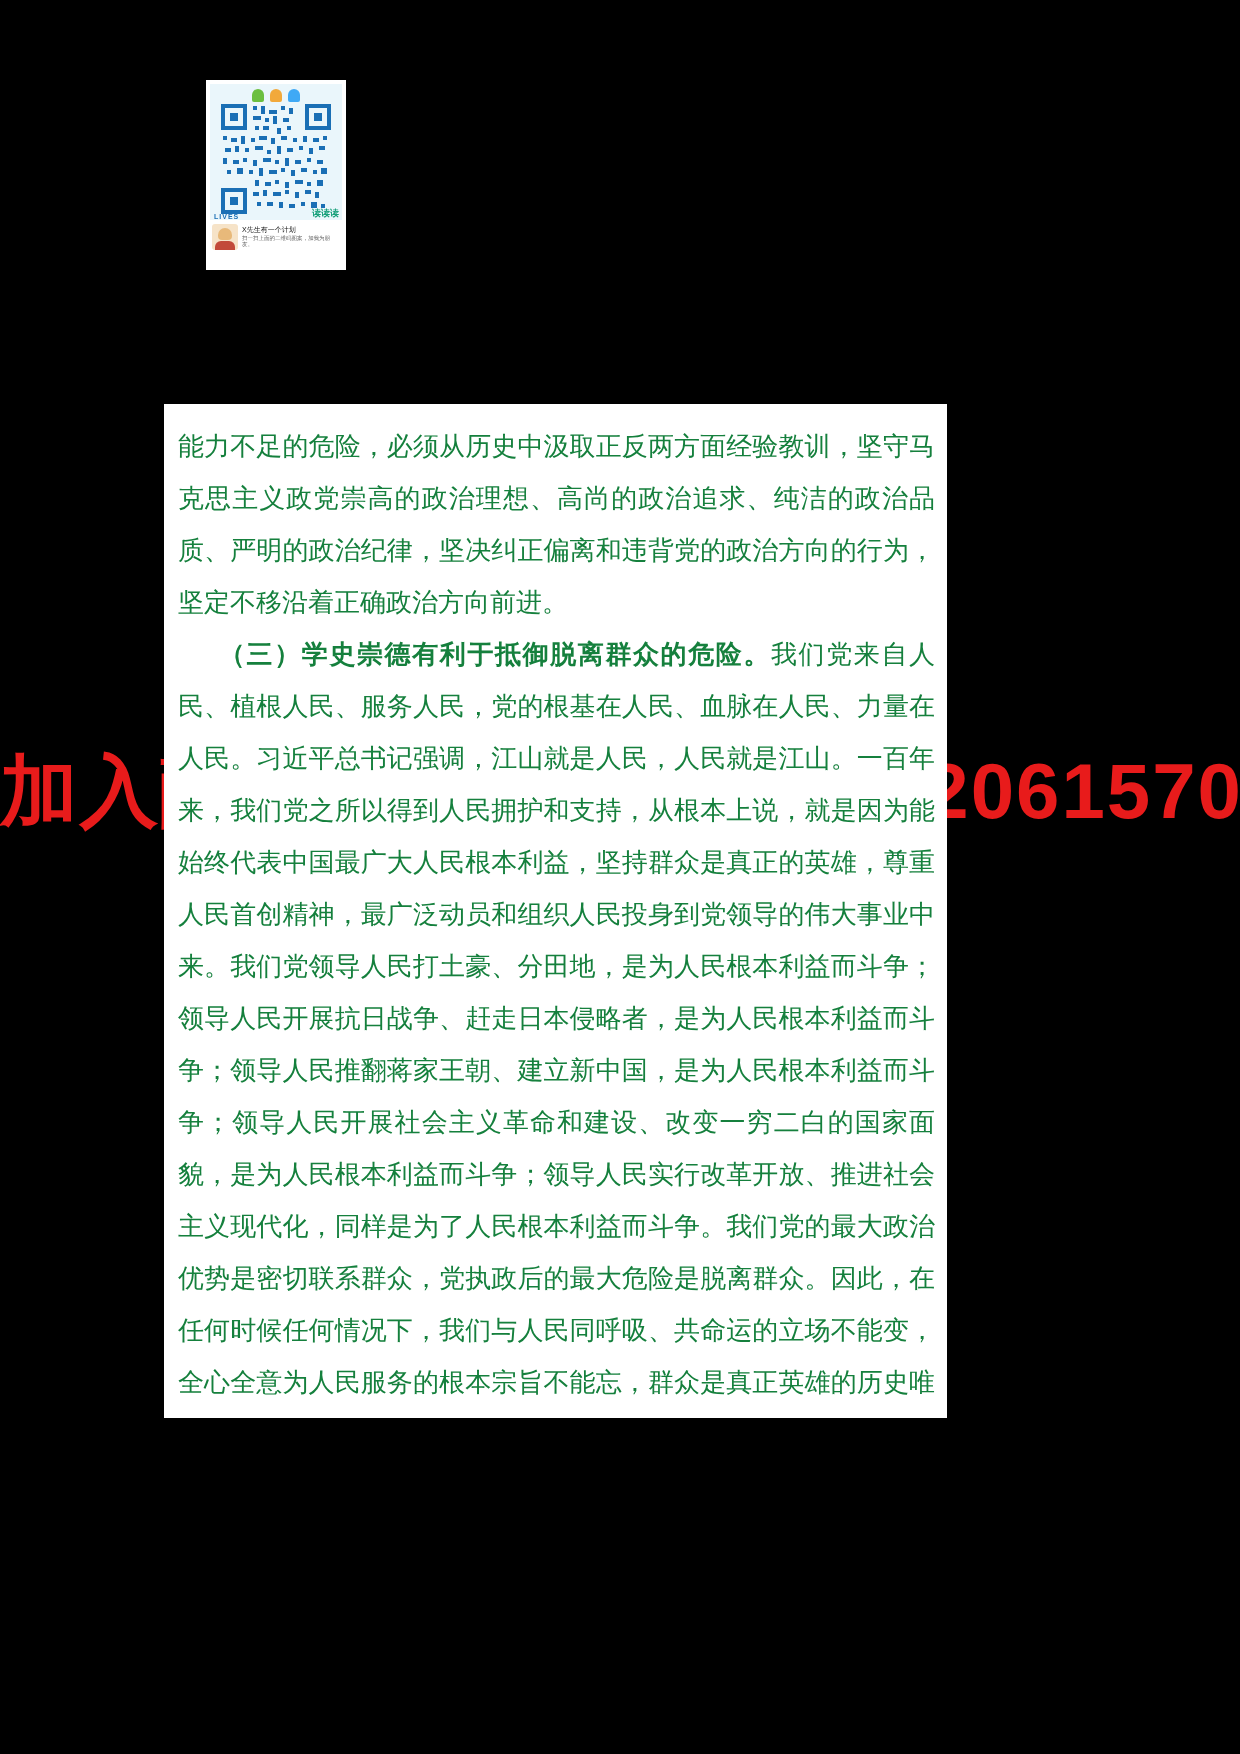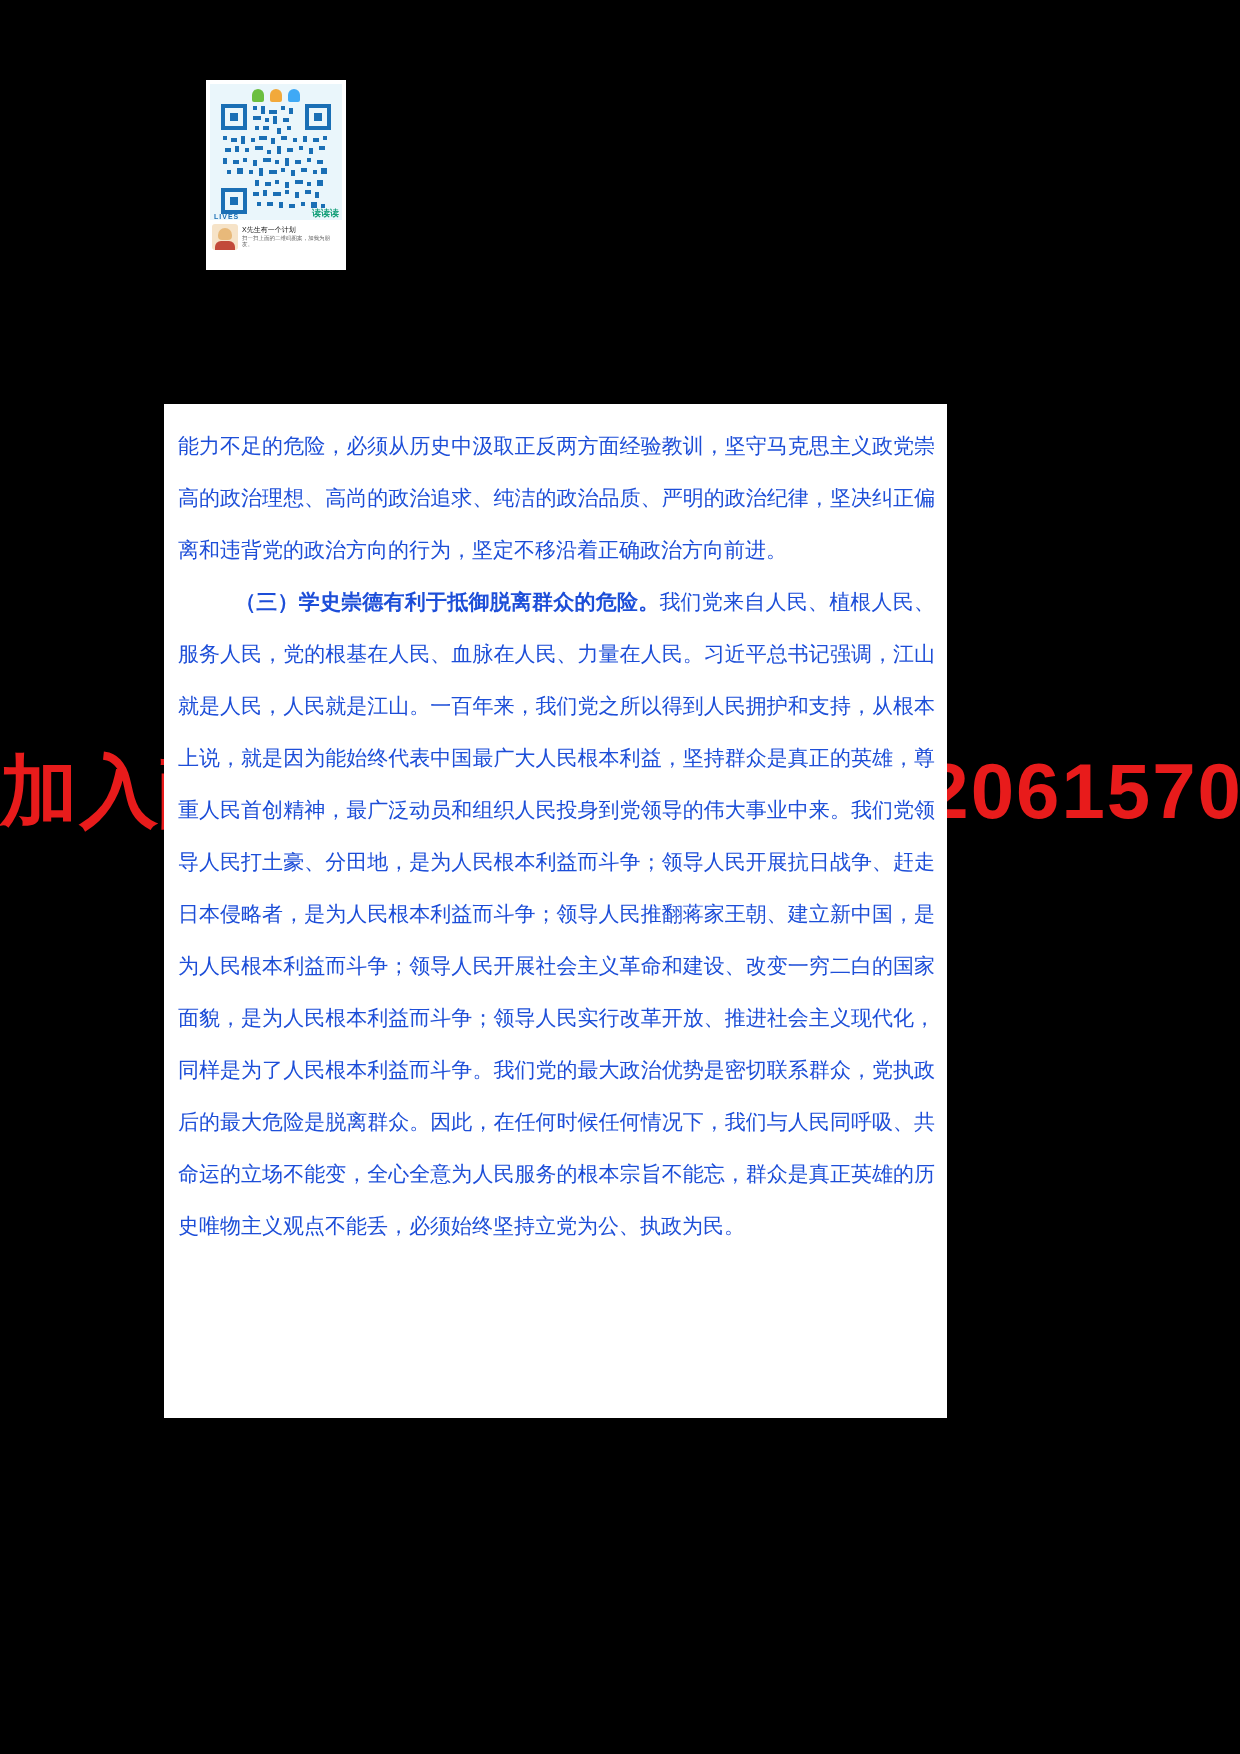--- a/index.html
+++ b/index.html
@@ -170,28 +170,28 @@
     width: 783px;
     height: 1014px;
     background: #ffffff;
     z-index: 10;
     box-sizing: border-box;
     padding: 16px 12px 0 14px;
     overflow: hidden;
   }
   .doc-para {
     font-family: "DejaVu Sans", sans-serif;
-    font-size: 21px;
+    font-size: 26px;
     line-height: 52px;
-    color: #1d4ed8;
+    color: #15803d;
     text-align: justify;
     margin: 0;
   }
   .doc-para.indent { text-indent: 41px; }
-  .doc-para b { font-weight: bold; margin-left: 16px; }
+  .doc-para b { font-weight: bold; }
 </style>
 </head>
 <body>
 
 <div id="promo-block">
 
   <div id="qr-card">
 
     <div id="qr-top-icons">
       <span class="qr-bell b1"></span>

